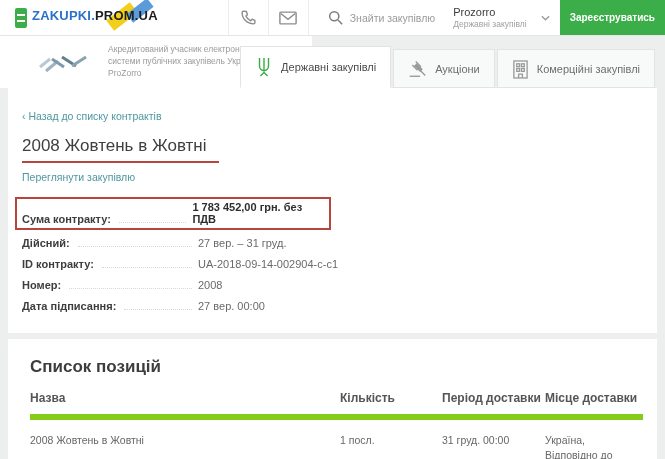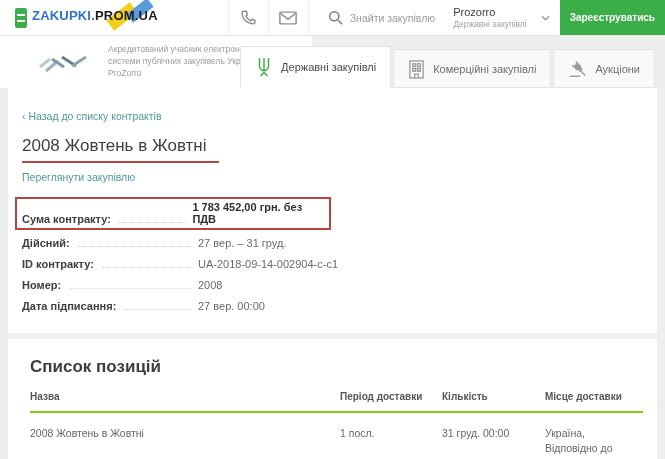--- a/index.html
+++ b/index.html
@@ -76,21 +76,21 @@
   .fv.bold { color:#2e2e2e; font-weight:bold; }
   .frow.boxed {
     border:2px solid #b6453e; width:316px; padding:2px 6px 3px 5px;
     margin-left:-7px; margin-bottom:7px;
   }
   .frow.boxed .fl { width:178px; }
   
   .section-title { font-size:17px; font-weight:bold; color:#3d3d3d; margin:12px 0 14px; padding-left:8px; }
   .tbl { padding-left:8px; }
   .tbl-head, .tbl-row { display:grid; grid-template-columns:310px 102px 103px auto; column-gap:0; }
-  .tbl-head { font-size:10px; font-weight:bold; color:#555; padding-bottom:9px; border-bottom:2px solid #84cc16; }
+  .tbl-head { font-size:12px; font-weight:bold; color:#555; padding-bottom:9px; border-bottom:6px solid #84cc16; }
   .tbl-row { font-size:10.5px; color:#666; padding-top:13px; }
   .tbl-row .cell { padding-right:16px; line-height:1.45; }
   svg { display:block; }
 </style>
 </head>
 <body>
 
 <div class="top-header">
   <div class="logo">
     <div class="ribbon-y"></div>
@@ -160,42 +160,42 @@
         <svg width="18" height="22" viewBox="0 0 20 24" fill="none" stroke="#3cae49" stroke-width="1.6">
           <path d="M5 2 v9 a5 5 0 0 0 10 0 V2"></path>
           <path d="M10 2 v15"></path>
           <path d="M6 22 l4-4 4 4"></path>
         </svg>
       </span>
       <span>Державні закупівлі</span>
     </div>
     <div class="tab">
       <span class="ticon">
+        <svg width="19" height="19" viewBox="0 0 22 22" fill="none" stroke="#9a9a9a" stroke-width="1.6">
+          <path d="M9 3 L15 9"></path>
+          <path d="M5 7 L11 13"></path>
+          <path d="M10 6 L8 8 L14 14 L16 12 Z" fill="#9a9a9a"></path>
+          <path d="M12 11 L20 19"></path>
+          <path d="M2 20 h12"></path>
+        </svg>
+      </span>
+      <span>Аукціони</span>
+    </div>
+    <div class="tab">
+      <span class="ticon">
         <svg width="17" height="20" viewBox="0 0 18 21" fill="none" stroke="#9a9a9a" stroke-width="1.4">
           <rect x="2" y="2" width="14" height="18"></rect>
           <rect x="5" y="5" width="3" height="3"></rect>
           <rect x="10" y="5" width="3" height="3"></rect>
           <rect x="5" y="10" width="3" height="3"></rect>
           <rect x="10" y="10" width="3" height="3"></rect>
           <path d="M7 20 v-4 h4 v4"></path>
         </svg>
       </span>
       <span>Комерційні закупівлі</span>
-    </div>
-    <div class="tab">
-      <span class="ticon">
-        <svg width="19" height="19" viewBox="0 0 22 22" fill="none" stroke="#9a9a9a" stroke-width="1.6">
-          <path d="M9 3 L15 9"></path>
-          <path d="M5 7 L11 13"></path>
-          <path d="M10 6 L8 8 L14 14 L16 12 Z" fill="#9a9a9a"></path>
-          <path d="M12 11 L20 19"></path>
-          <path d="M2 20 h12"></path>
-        </svg>
-      </span>
-      <span>Аукціони</span>
     </div>
   </div>
 </div>
 
 <div class="card">
   <a class="back-link">
     <span>‹</span>
     <span>Назад до списку контрактів</span>
   </a>
   <br>
@@ -240,22 +240,22 @@
       <div class="fv">27 вер. 00:00</div>
     </div>
   </div>
 </div>
 
 <div class="card card-2">
   <div class="section-title">Список позицій</div>
   <div class="tbl">
     <div class="tbl-head">
       <div class="cell">Назва</div>
+      <div class="cell">Кількість</div>
       <div class="cell">Період доставки</div>
-      <div class="cell">Кількість</div>
       <div class="cell">Місце доставки</div>
     </div>
     <div class="tbl-row">
       <div class="cell">2008 Жовтень в Жовтні</div>
       <div class="cell">1 посл.</div>
       <div class="cell">31 груд. 00:00</div>
       <div class="cell">Україна, Відповідно до документації</div>
     </div>
   </div>
 

